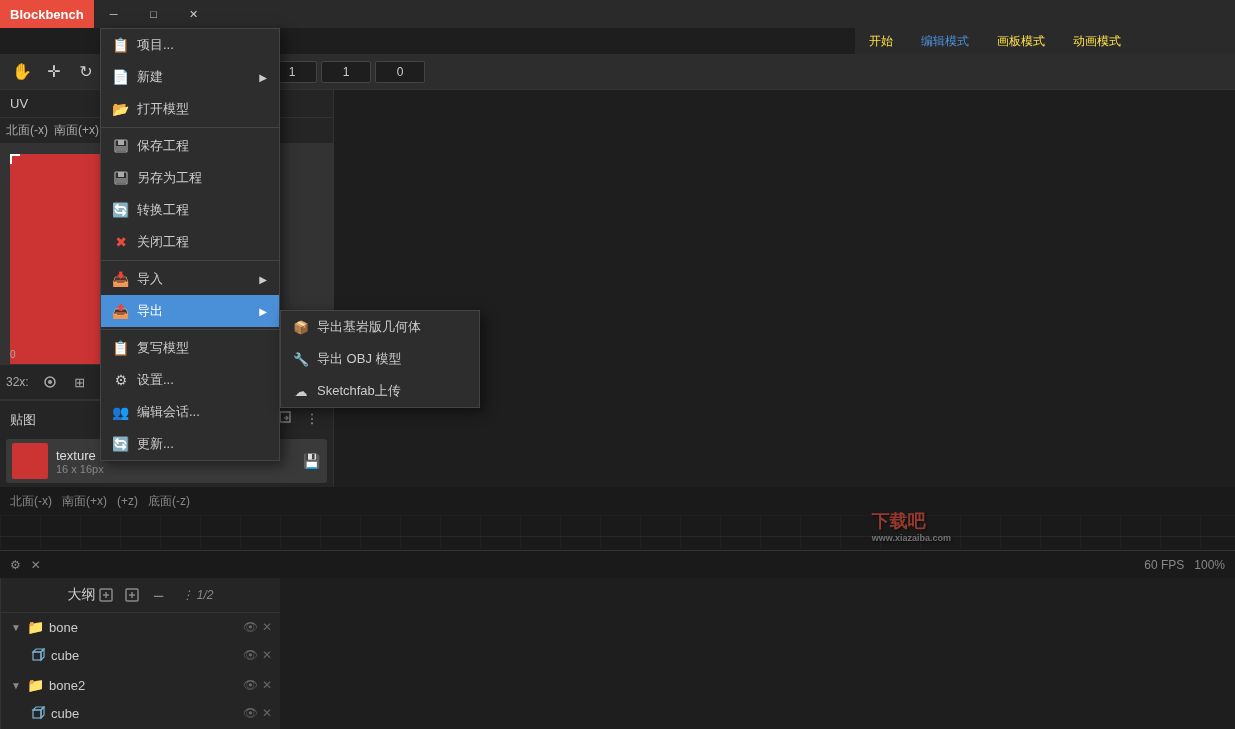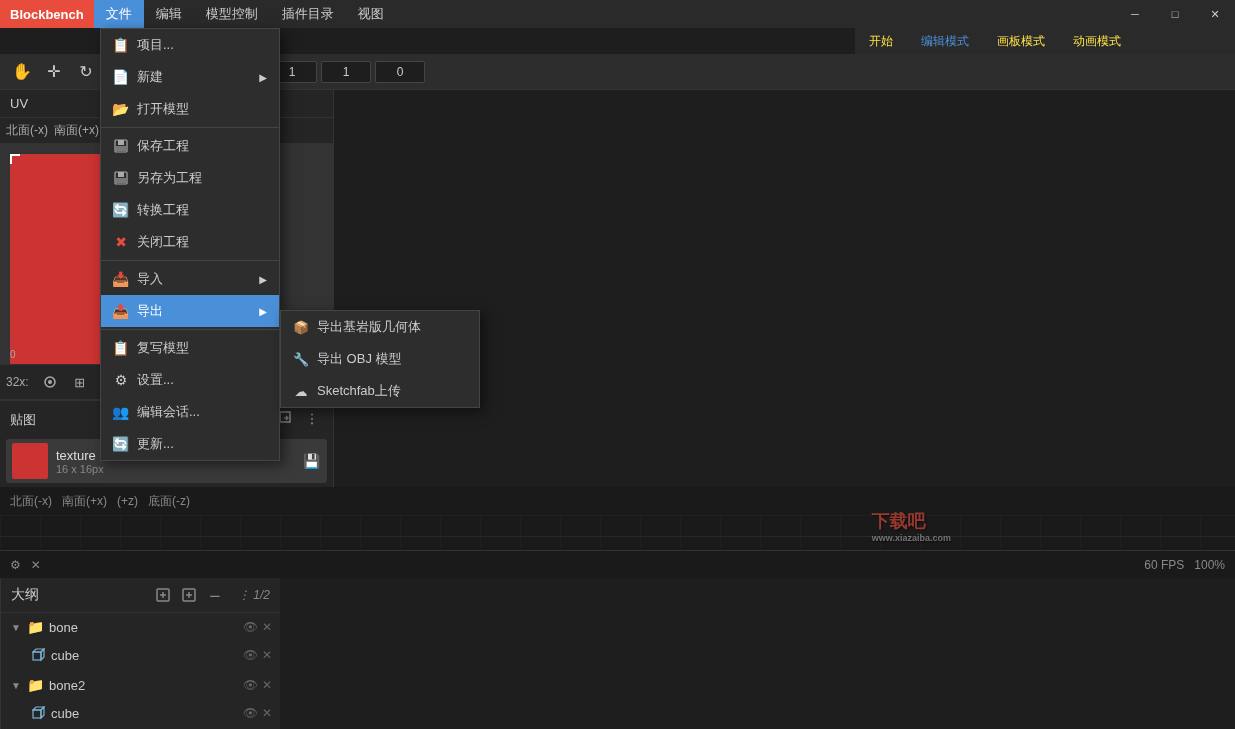--- a/index.html
+++ b/index.html
@@ -333,21 +333,21 @@
       background: #252525;
       display: flex;
       flex-direction: column;
       border-left: 1px solid #333;
       flex-shrink: 0;
     }
     #outline-header {
       padding: 6px 10px;
       display: flex;
       align-items: center;
-      justify-content: space-between;
+      justify-content: center;
       border-bottom: 1px solid #333;
     }
     #outline-label {
       font-size: 14px;
       color: #ccc;
     }
     #outline-toolbar {
       display: flex;
       align-items: center;
       gap: 4px;
@@ -492,27 +492,20 @@
       right: 282px;
       opacity: 0.7;
       z-index: 5;
     }
   </style>
 </head>
 <body>
 
 <div id="title-bar">
   <div id="app-logo">Blockbench</div>
-  <div id="menu-bar">
-    <div class="menu-item active">文件</div>
-    <div class="menu-item">编辑</div>
-    <div class="menu-item">模型控制</div>
-    <div class="menu-item">插件目录</div>
-    <div class="menu-item">视图</div>
-  </div>
   <div id="window-controls">
     <div class="win-btn">─</div>
     <div class="win-btn">□</div>
     <div class="win-btn close">✕</div>
   </div>
 </div>
 
 <div id="mode-bar" style="width:380px;">
   <div class="mode-btn">开始</div>
   <div class="mode-btn active">编辑模式</div>

